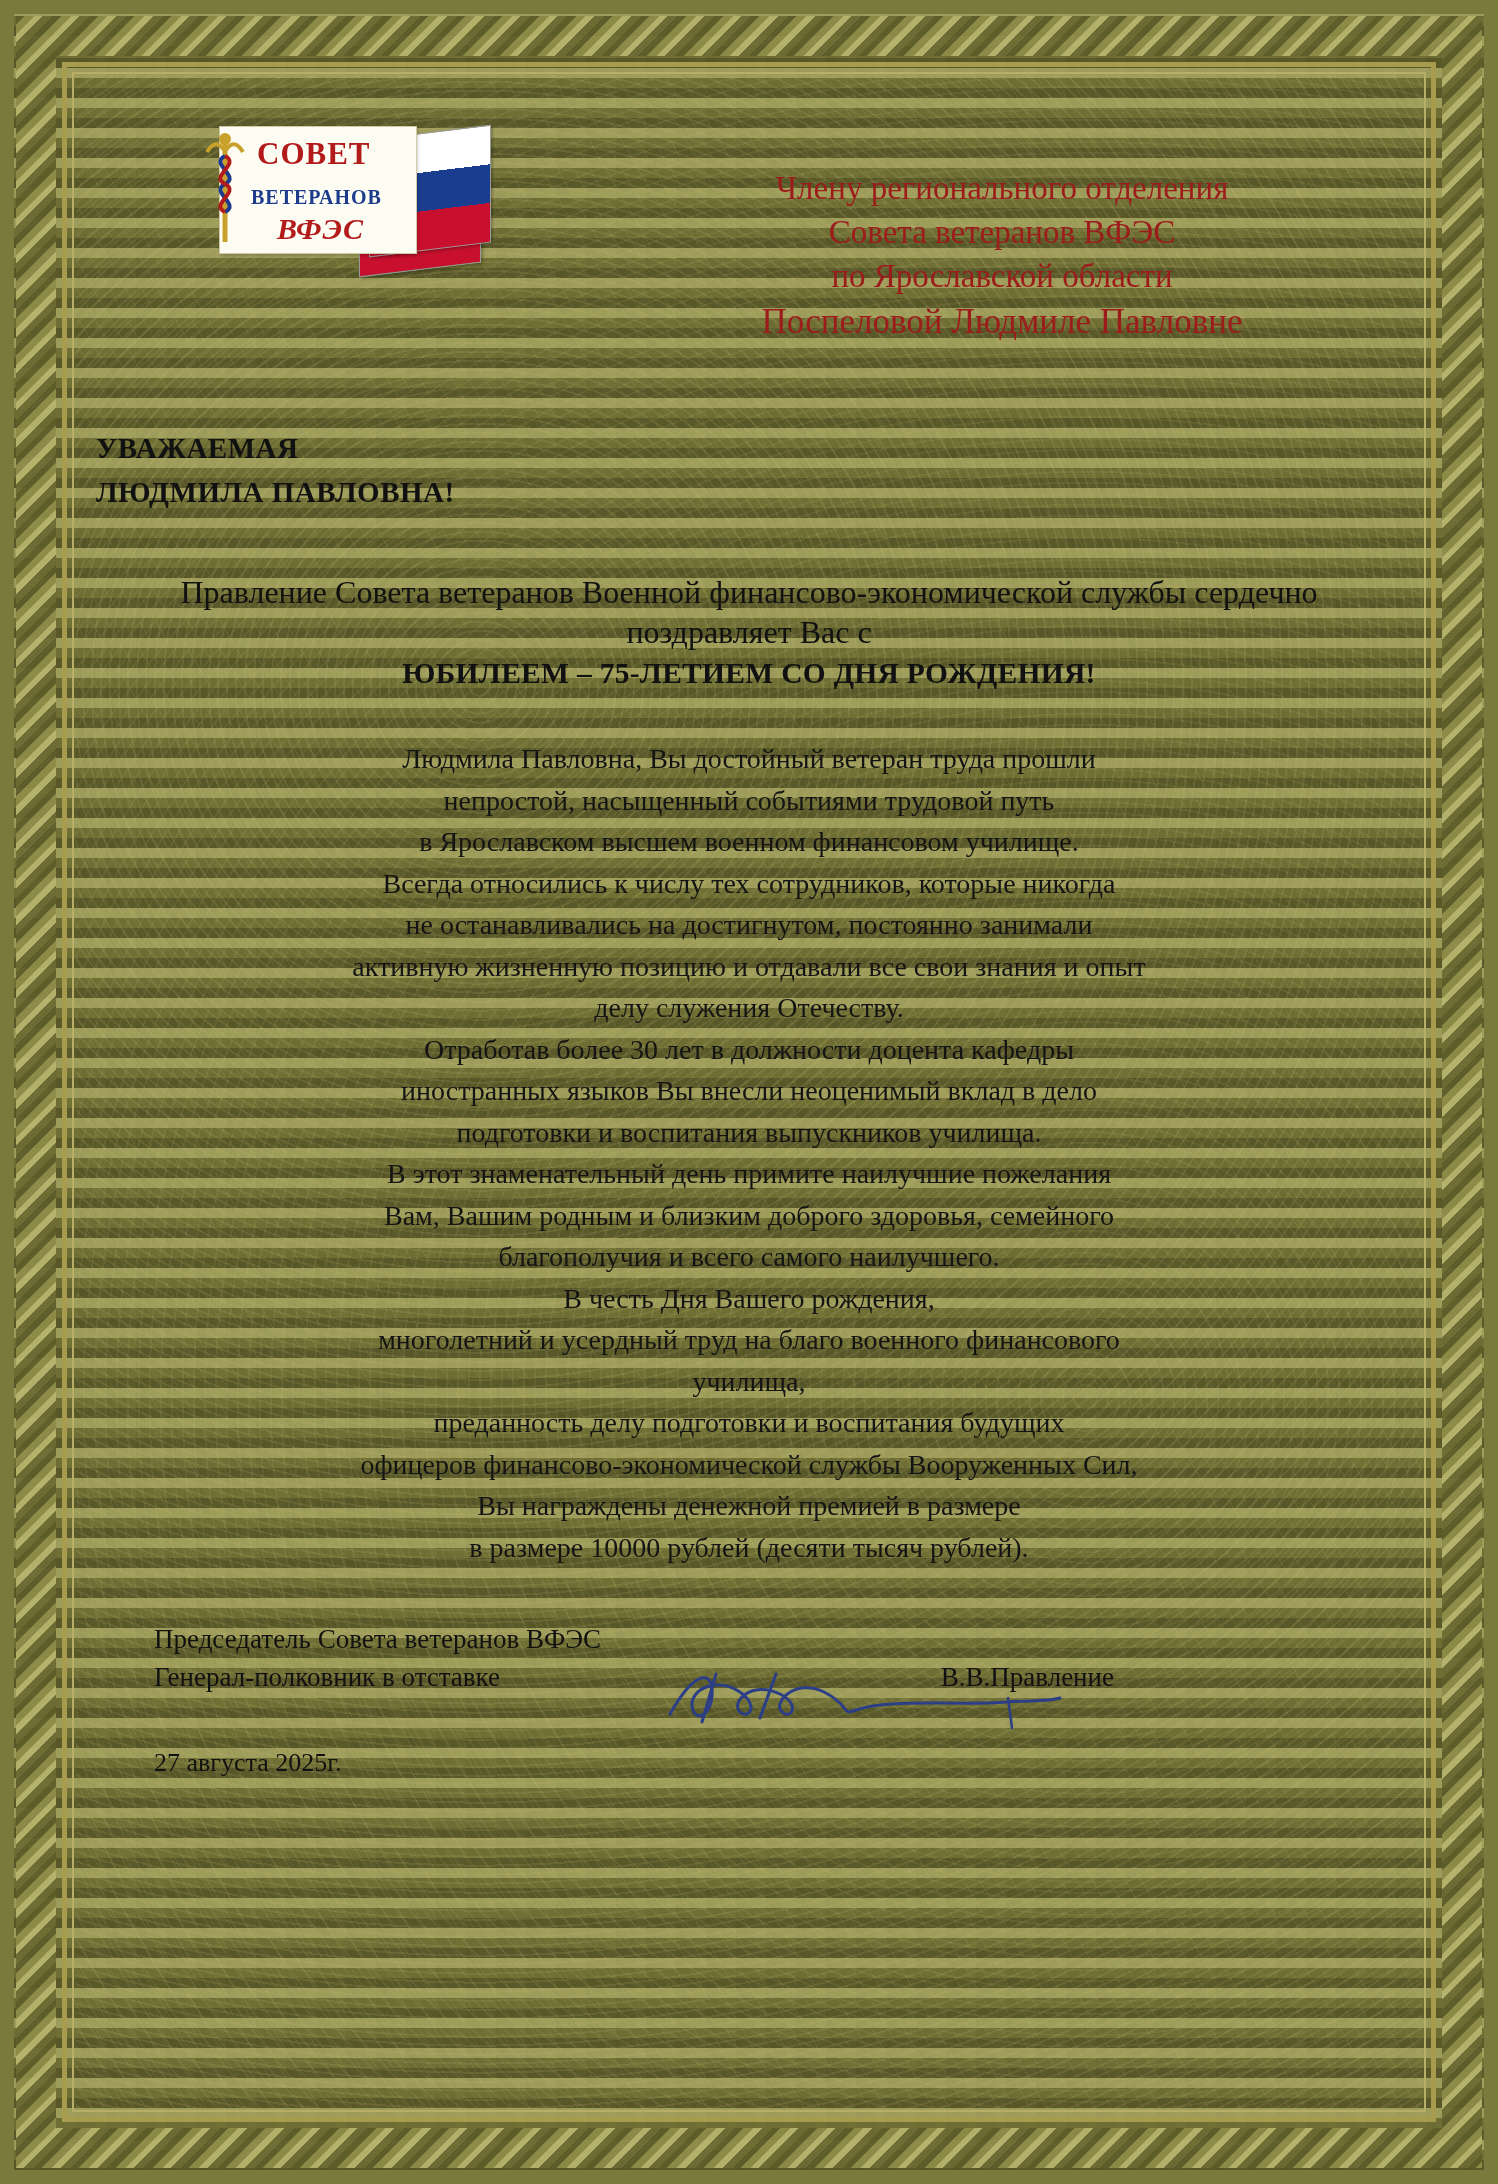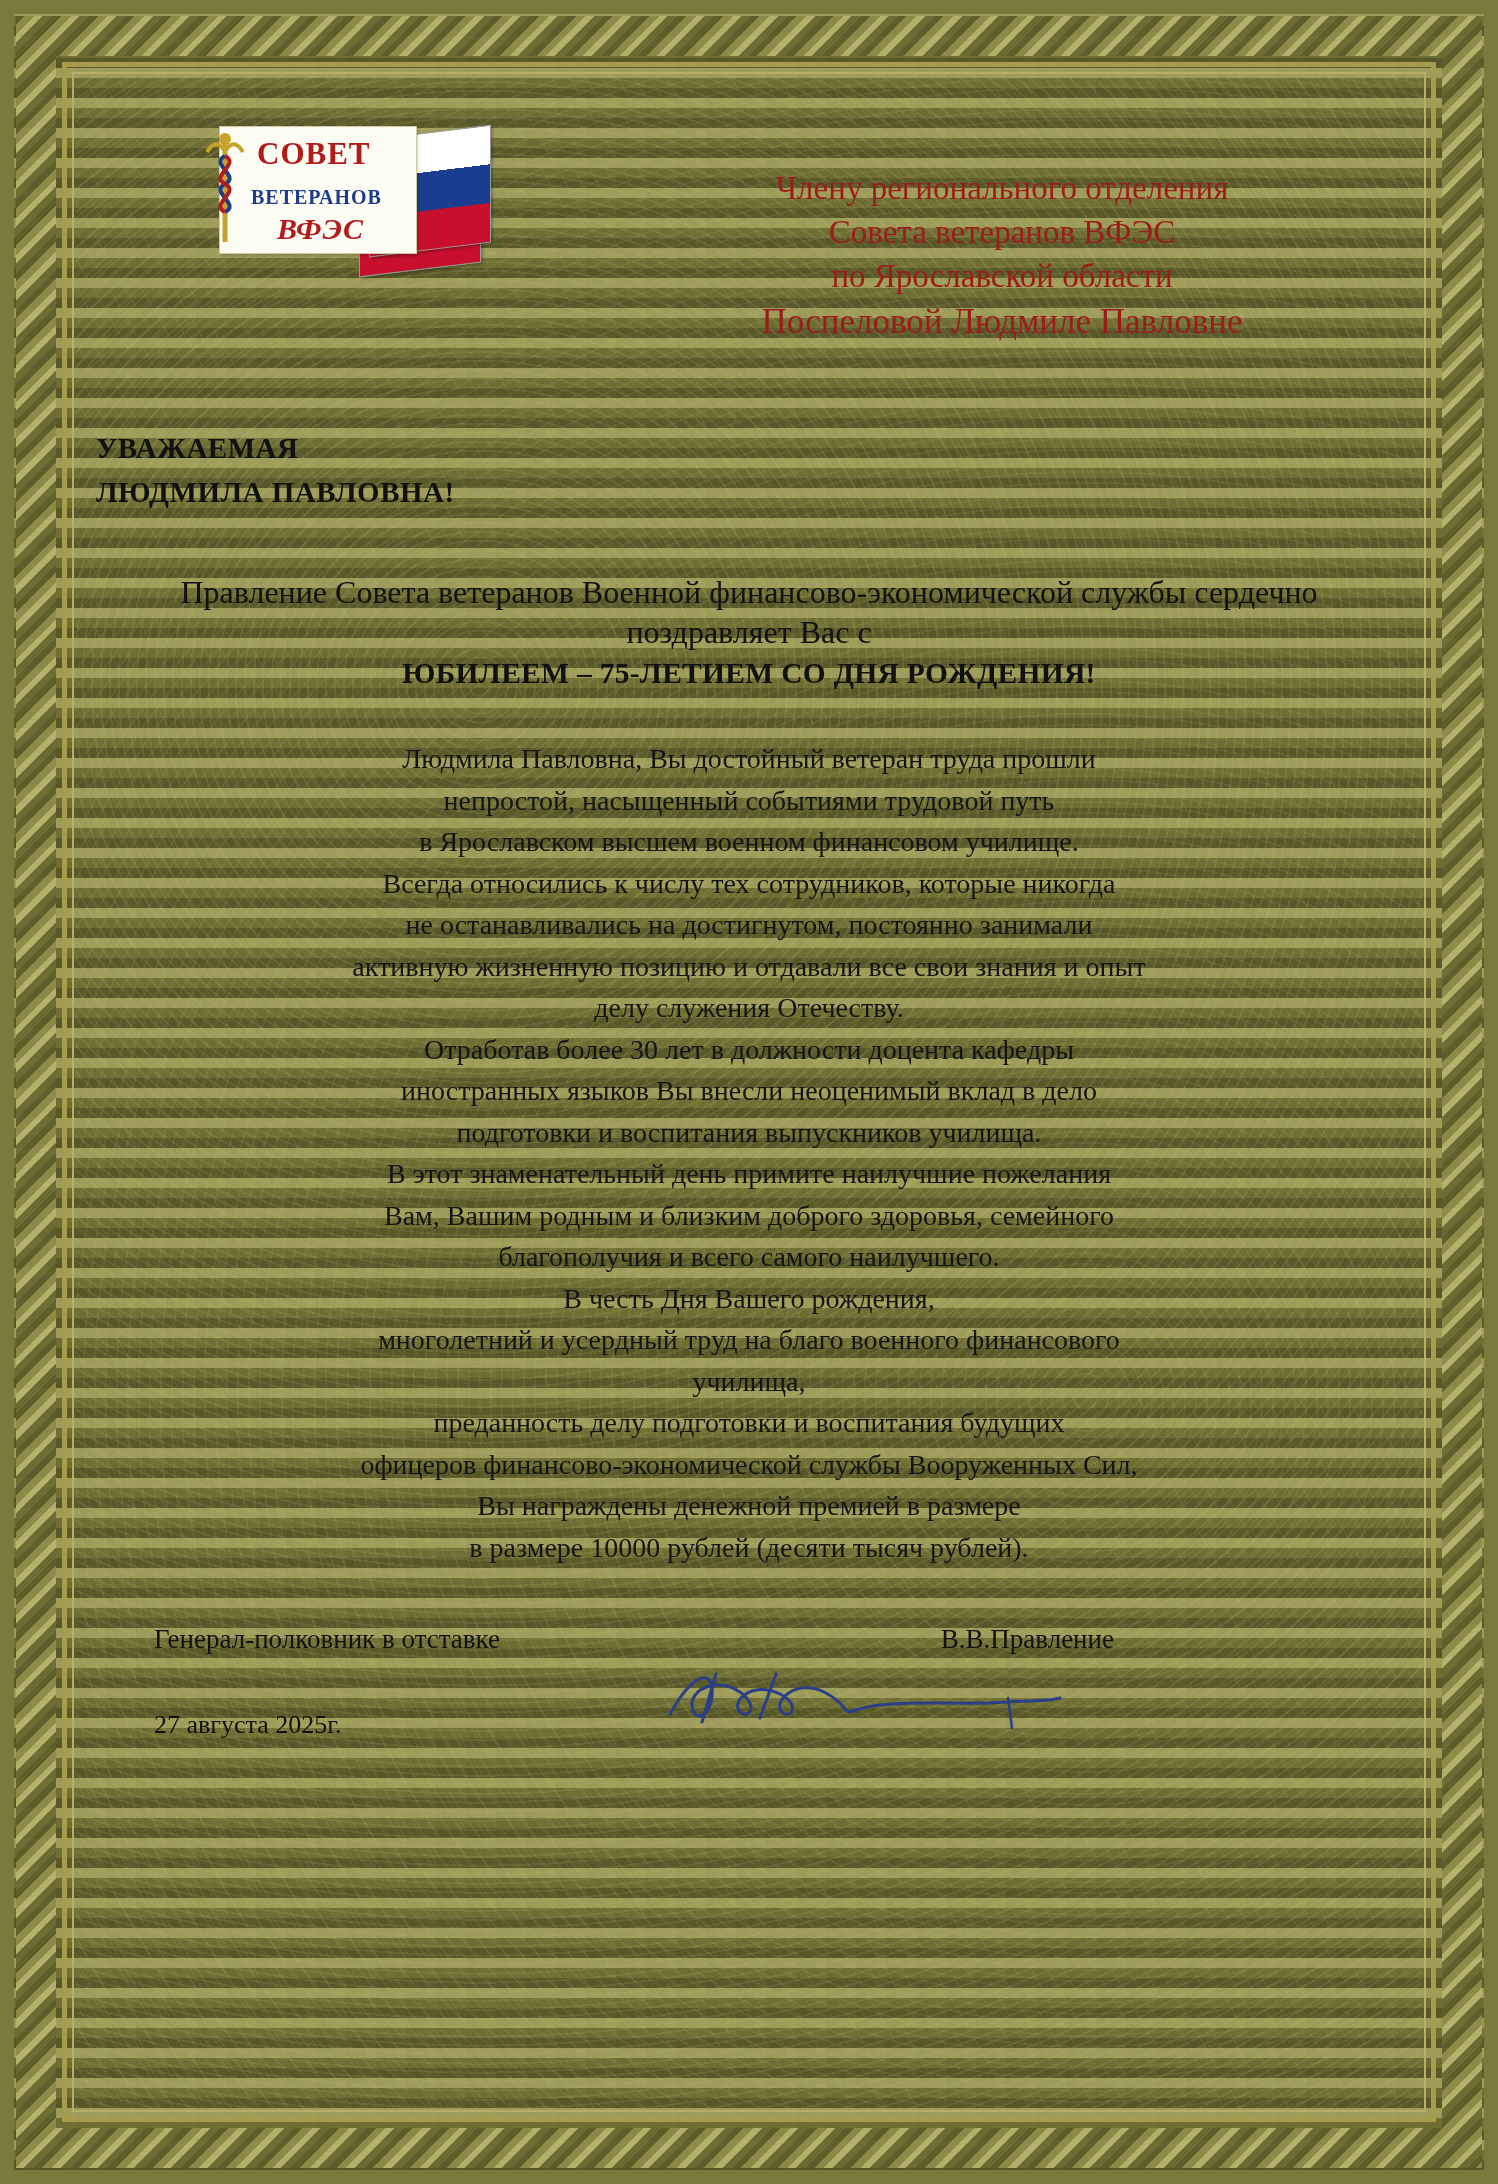--- a/index.html
+++ b/index.html
@@ -320,20 +320,21 @@
 благополучия и всего самого наилучшего.
 В честь Дня Вашего рождения,
 многолетний и усердный труд на благо военного финансового
 училища,
 преданность   делу подготовки и воспитания будущих
 офицеров финансово-экономической службы Вооруженных Сил,
 Вы награждены денежной премией в размере
 в размере 10000 рублей (десяти тысяч рублей).</div>
 
     <div class="signature">
+      <div>Председатель Совета ветеранов ВФЭС</div>
       <div class="sig-row">
         <div>Генерал-полковник в отставке</div>
         <div class="sig-name">В.В.Правление</div>
       </div>
       <svg class="sig-scribble" viewBox="0 0 420 80">
         <path d="M14 56 C40 10 58 12 56 38 C54 60 38 64 36 48 C34 32 60 18 84 34 C104 48 92 62 84 54 C74 44 96 22 124 36 C146 47 134 62 126 54 C116 44 140 20 168 34 C196 48 184 58 200 52 C232 40 300 48 352 44 C372 42 392 44 404 40" stroke="#2c3f86" stroke-width="3" fill="none" stroke-linecap="round"></path>
         <path d="M60 16 L46 64" stroke="#2c3f86" stroke-width="3" fill="none" stroke-linecap="round"></path>
         <path d="M120 16 L104 60" stroke="#2c3f86" stroke-width="3" fill="none" stroke-linecap="round"></path>
         <path d="M352 40 L356 70" stroke="#2c3f86" stroke-width="2.5" fill="none" stroke-linecap="round"></path>
       </svg>

